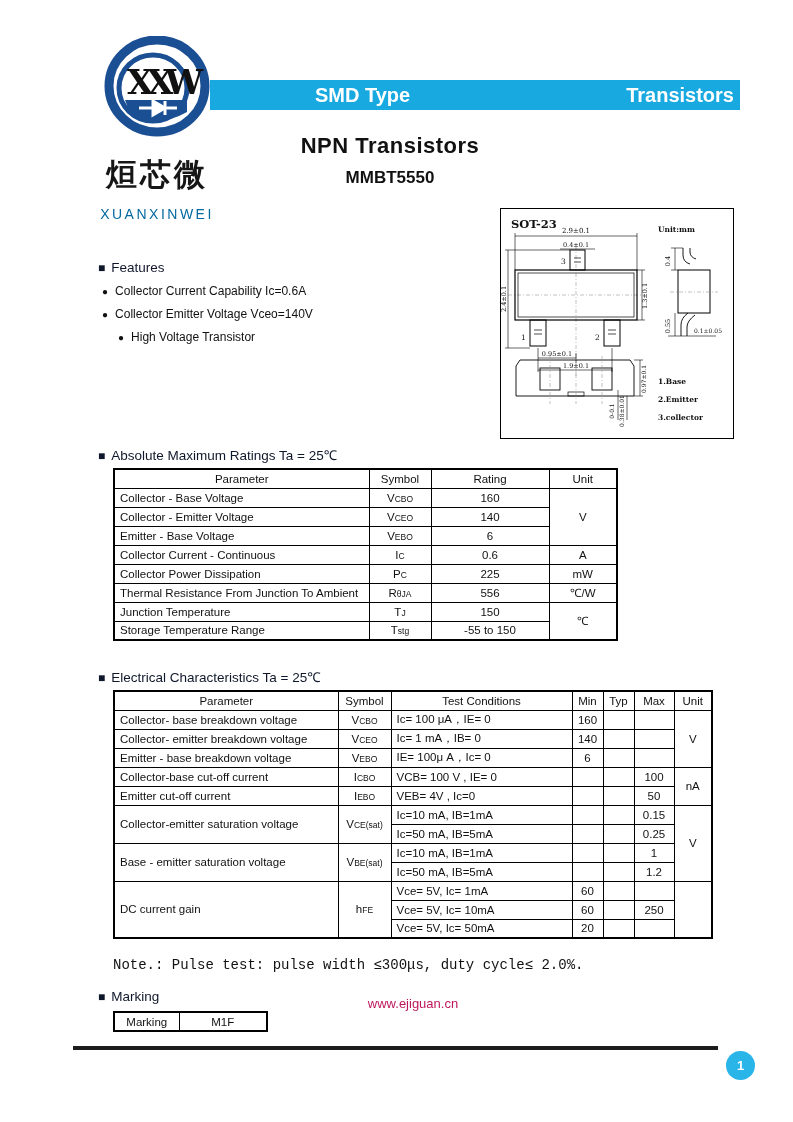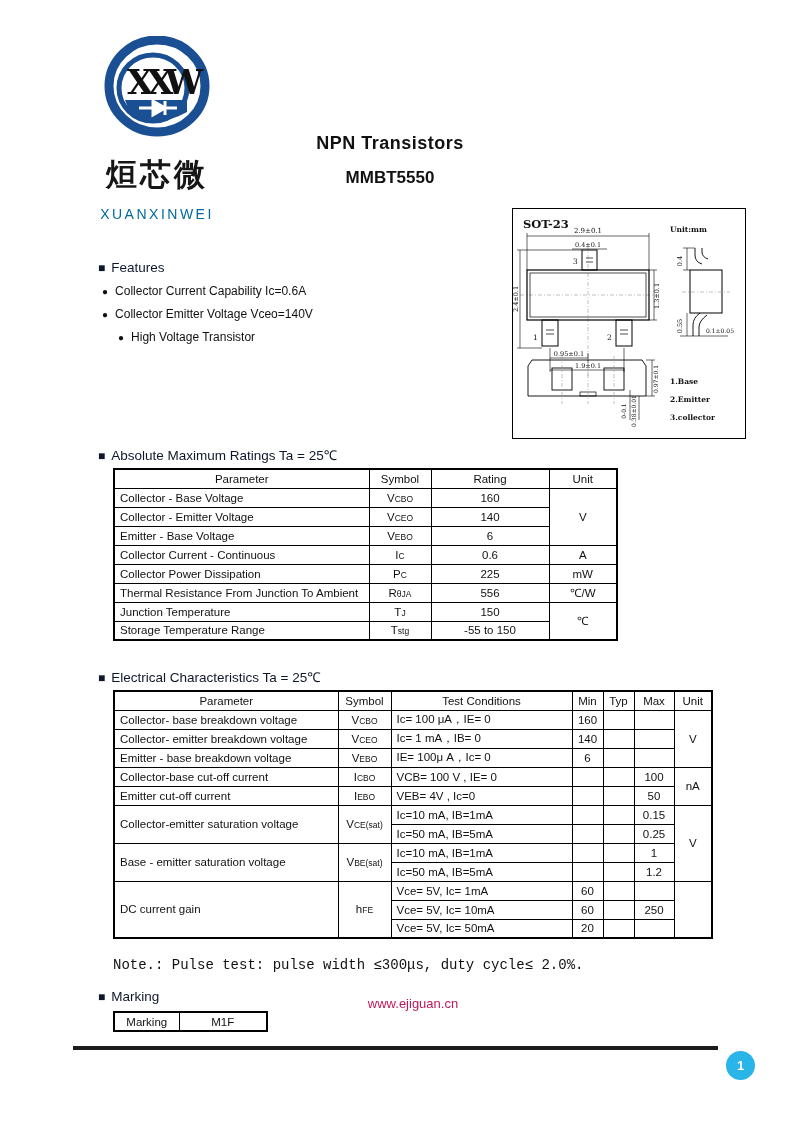--- a/index.html
+++ b/index.html
@@ -10,31 +10,31 @@
   .logo { position:absolute; left:82px; top:36px; width:150px; text-align:center; }
   .logo svg { display:block; margin:0 auto; }
   .logo-cn { font-size:31px; font-weight:bold; letter-spacing:3px; color:#161616; line-height:1.05; margin-top:19px; }
   .logo-en { font-size:14px; letter-spacing:2.5px; color:#0369a1; margin-top:14px; }
 
   
   .hbar { position:absolute; left:210px; top:80px; width:530px; height:30px; display:flex; align-items:center; }
   .hbar .l { position:absolute; left:105px; color:#fff; font-size:20px; font-weight:bold; }
   .hbar .r { position:absolute; right:6px; color:#fff; font-size:20px; font-weight:bold; }
 
-  .title1 { position:absolute; left:0; top:133px; width:780px; text-align:center; font-size:18px; font-weight:bold; letter-spacing:0.5px; }
+  .title1 { position:absolute; left:0; top:133px; width:780px; text-align:center; font-size:22px; font-weight:bold; letter-spacing:0.5px; }
   .title2 { position:absolute; left:0; top:168px; width:780px; text-align:center; font-size:17px; font-weight:bold; }
 
   
   .sect { position:absolute; font-size:13.5px; color:#0f172a; }
   .sq { display:inline-block; margin-right:6px; font-size:12px; }
   .feat-item { position:absolute; font-size:12px;text-align:right; }
   .feat-item .bl { font-size:10px; margin-right:7px; }
 
   
-  .diagram { position:absolute; left:500px; top:208px;margin-left:12px; }
+  .diagram { position:absolute; left:500px; top:208px; }
 
   
   table.dt { border-collapse:collapse; table-layout:fixed; }
   table.dt td { border:1px solid #000; font-size:11.5px; padding:1px 5px; height:19px; overflow:hidden; white-space:nowrap; }
   table.dt { border:2px solid #000; }
   table.dt tr.hd td { text-align:center; font-weight:normal; border-bottom:1.5px solid #000; }
   td.c { text-align:center; }
   .sub { font-size:8.5px; }
   .abs-t  { position:absolute; left:113px; top:468px; width:503px; }
   .elec-t { position:absolute; left:113px; top:690px; width:598px; }
@@ -68,20 +68,24 @@
         <line x1="36" y1="72" x2="50" y2="72"></line>
         <polygon points="50,65 50,79 62,72"></polygon>
         <line x1="62" y1="65" x2="62" y2="79"></line>
         <line x1="62" y1="72" x2="74" y2="72"></line>
       </g>
     </svg>
     <div class="logo-cn">烜芯微</div>
     <div class="logo-en">XUANXINWEI</div>
   </div>
 
+  <div class="hbar" style="background:#18a9e0;">
+    <span class="l">SMD Type</span>
+    <span class="r">Transistors</span>
+  </div>
 
   <div class="title1">NPN  Transistors</div>
   <div class="title2">MMBT5550</div>
 
   <div class="sect" style="left:98px; top:260px;">
     <span class="sq">■</span><span>Features</span>
   </div>
   <div class="feat-item" style="left:102px; top:284px;">
     <span class="bl">●</span><span>Collector Current Capability Ic=0.6A</span>
   </div>

